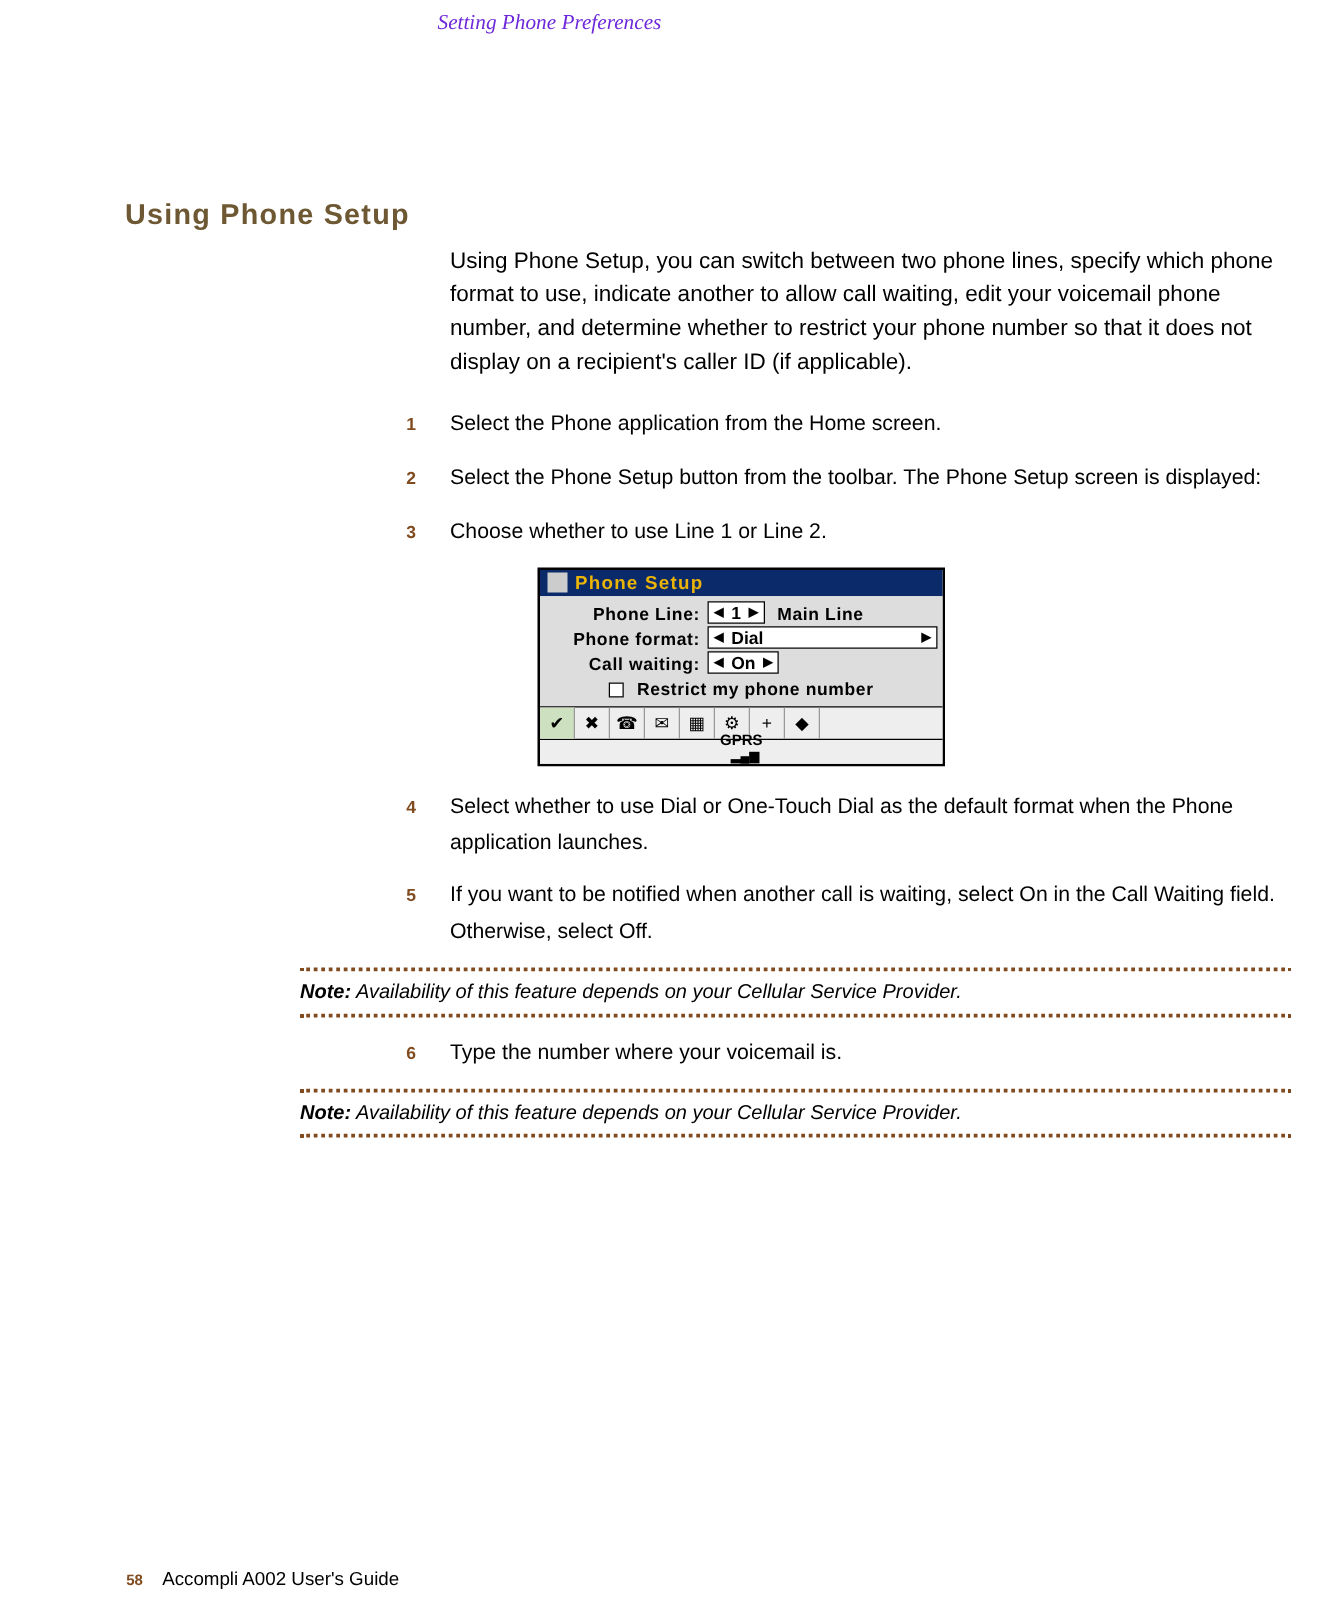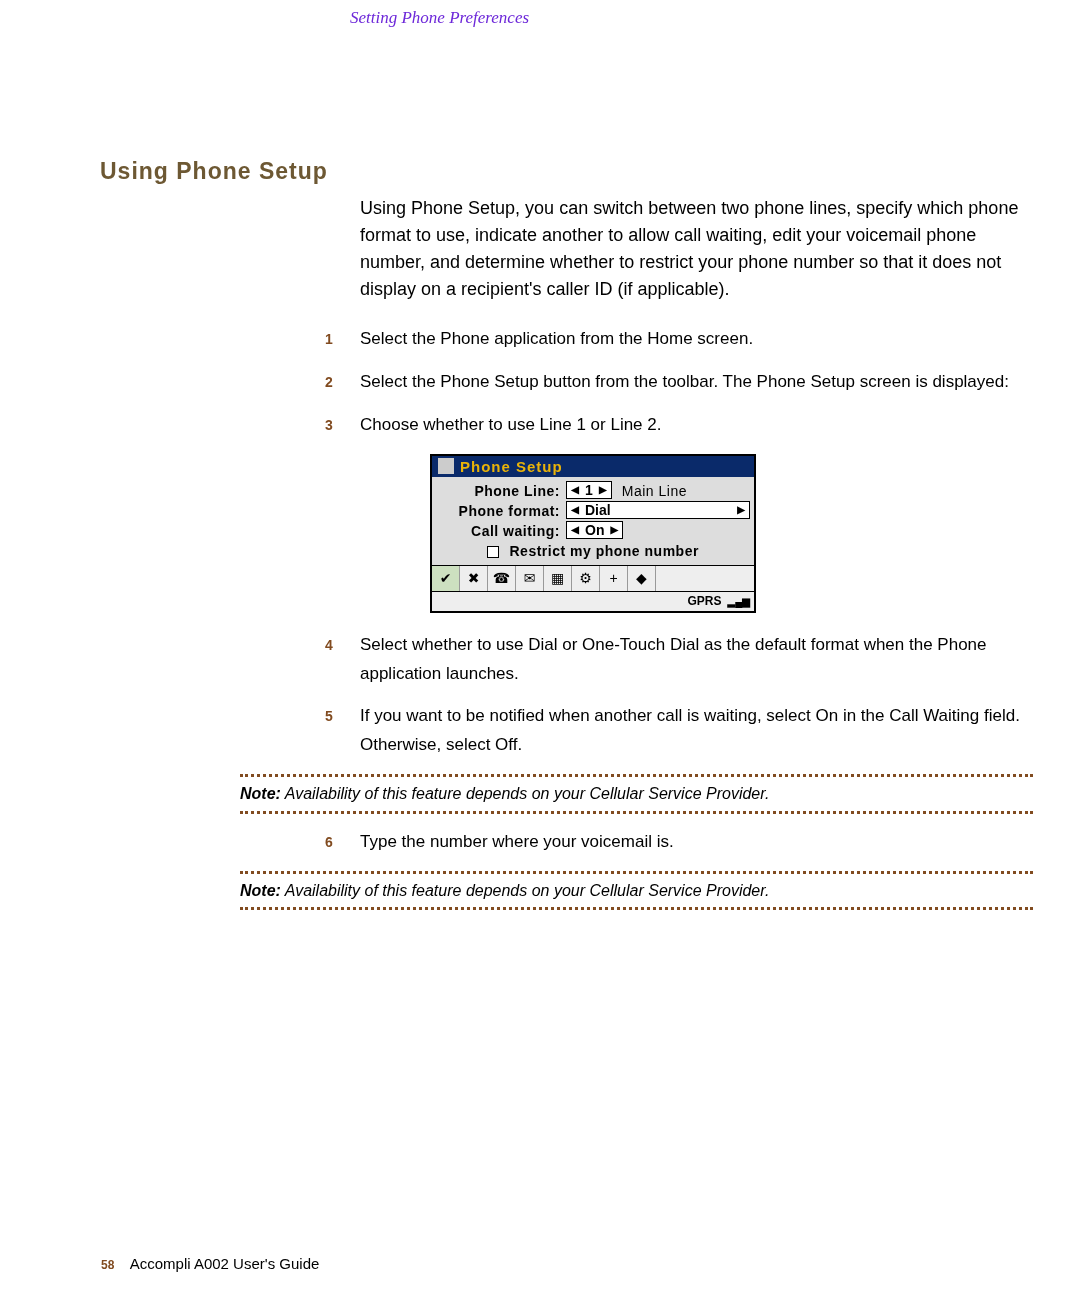--- a/index.html
+++ b/index.html
@@ -127,21 +127,21 @@
     align-items: center;
     height: 18px;
   }
   .ps-arrow {
     width: 12px;
     text-align: center;
     font-size: 10px;
     cursor: pointer;
   }
   .ps-spin-val { padding: 0 4px; font-weight: bold; }
-  .ps-after { margin-left: 10px; font-weight: normal; letter-spacing: 0.5px; }
+  .ps-after { margin-left: 10px; font-weight: bold; letter-spacing: 0.5px; }
   .ps-input-wide {
     background: #fff;
     border: 1px solid #000;
     flex: 1;
     display: flex;
     align-items: center;
     height: 18px;
     padding: 0 2px;
   }
   .ps-checkbox-row {
@@ -177,20 +177,21 @@
   .ps-status {
     display: flex;
     justify-content: flex-end;
     border-top: 1px solid #000;
     background: #eee;
     height: 20px;
     padding: 0 4px;
     align-items: center;
     font-weight: bold;
     font-size: 12px;
+    flex-direction: column;
   }
   .ps-status-sig {
     margin-left: 6px;
     font-size: 10px;
   }
   .note-block {
     margin-left: 140px;
     margin-bottom: 14px;
     border-top: 3px dotted #814b20;
     border-bottom: 3px dotted #814b20;

